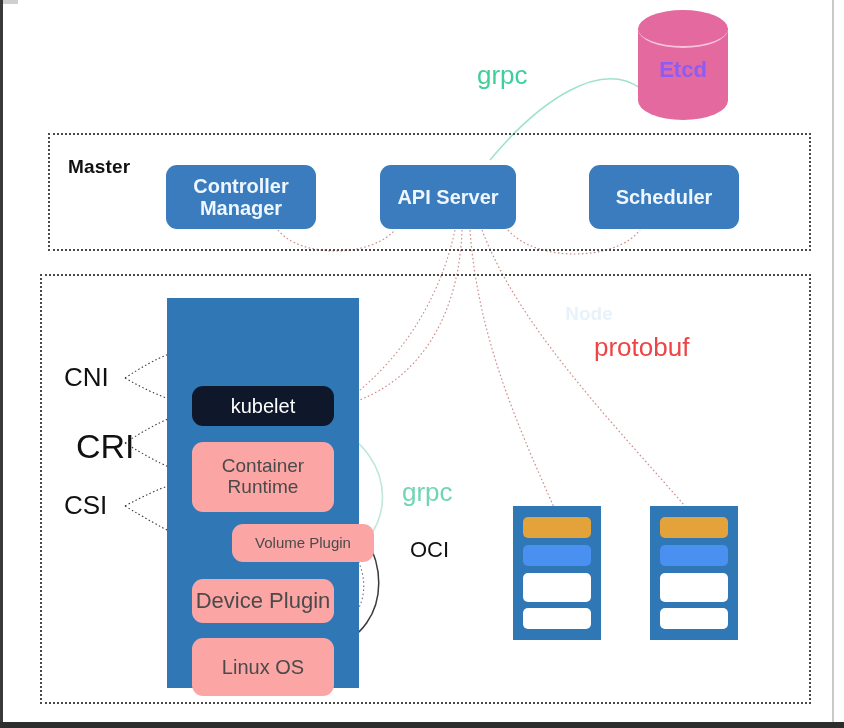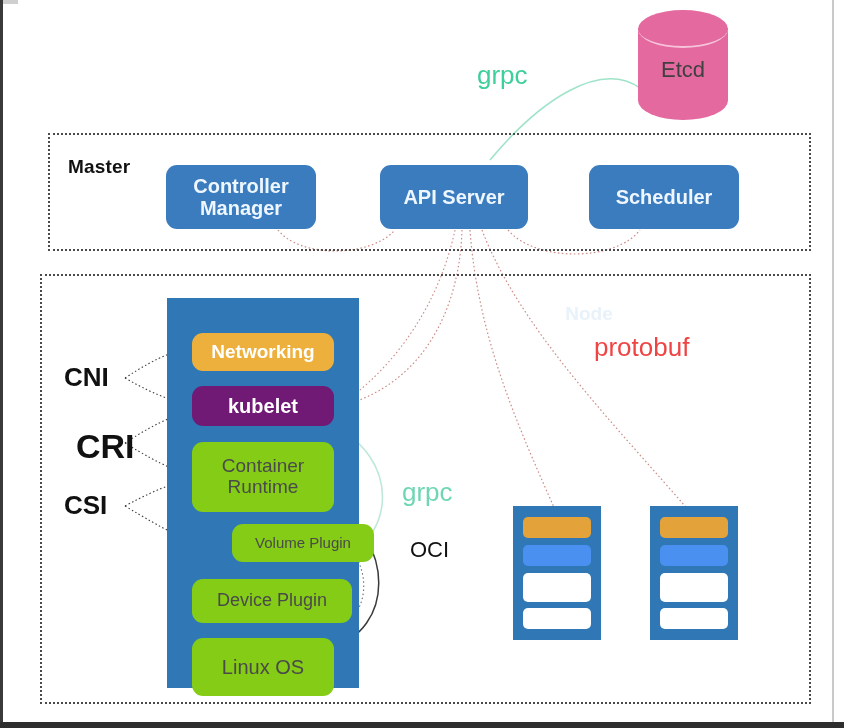--- a/index.html
+++ b/index.html
@@ -70,22 +70,22 @@
     border-radius: 0 0 46px 46px / 0 0 20px 20px;
   }
   .cyl-top {
     position: absolute;
     background: #e4699f;
     border-radius: 50%;
     border-bottom: 2px solid #f6c3da;
   }
   .cyl-label {
     position: absolute;
-    color: #404040;
-    font-weight: normal;
+    color: #8b5cf6;
+    font-weight: bold;
     text-align: center;
     width: 100%;
   }
 
   
   .node-box {
     position: absolute;
     background: #2f78b5;
   }
   .node-title {
@@ -99,28 +99,28 @@
     position: absolute;
     border-radius: 11px;
     display: flex;
     align-items: center;
     justify-content: center;
     text-align: center;
     line-height: 1.1;
     box-sizing: border-box;
   }
   .row-networking { background: #edb03c; color: #ffffff; font-weight: bold; }
-  .row-kubelet    { background: #701a75; color: #ffffff; font-weight: bold; }
-  .row-white      { background: #84cc16; color: #4a4a4a; font-weight: normal; }
+  .row-kubelet    { background: #0f172a; color: #ffffff; font-weight: normal; }
+  .row-white      { background: #fca5a5; color: #4a4a4a; font-weight: normal; }
 
   
   .iface-label {
     position: absolute;
     color: #111111;
-    font-weight: bold;
+    font-weight: normal;
   }
 
   
   .annot { position: absolute; font-weight: normal; }
 
   
   .pod {
     position: absolute;
     background: #2f78b5;
     box-sizing: border-box;
@@ -190,53 +190,50 @@
   <div class="dashed-box" style="left:48px; top:133px; width:763px; height:118px;"></div>
   <div class="section-title" style="left:68px; top:156px; font-size:19px;">Master</div>
 
   <div class="comp" style="left:166px; top:165px; width:150px; height:64px; font-size:20px;">
     <span>
       <span>Controller</span><br>
       <span>Manager</span>
     </span>
   </div>
 
-  <div class="comp" style="left:380px; top:165px; width:148px; height:64px; font-size:20px;">
+  <div class="comp" style="left:380px; top:165px; width:136px; height:64px; font-size:20px;">
     <span>API Server</span>
   </div>
 
   <div class="comp" style="left:589px; top:165px; width:150px; height:64px; font-size:20px;">
     <span>Scheduler</span>
   </div>
 
   <div class="dashed-box" style="left:40px; top:274px; width:771px; height:430px;"></div>
 
   <div class="node-box" style="left:167px; top:298px; width:192px; height:390px;"></div>
   <div class="node-title" style="left:167px; top:303px; font-size:19px;">Node</div>
 
-  <div class="node-row row-networking" style="left:192px; top:333px; width:142px; height:38px; font-size:19px;">
-    <span>Networking</span>
-  </div>
 
   <div class="node-row row-kubelet" style="left:192px; top:386px; width:142px; height:40px; font-size:20px;">
     <span>kubelet</span>
   </div>
 
   <div class="node-row row-white" style="left:192px; top:442px; width:142px; height:70px; font-size:19px;">
     <span>
       <span>Container</span><br>
       <span>Runtime</span>
     </span>
   </div>
 
   <div class="node-row row-white" style="left:192px; top:524px; width:142px; height:38px; font-size:15px;margin-left:40px;">
     <span>Volume Plugin</span>
   </div>
 
-  <div class="node-row row-white" style="left:192px; top:579px; width:160px; height:44px; font-size:18px;">
+  <div class="node-row row-white" style="left:192px; top:579px; width:142px; height:44px; font-size:22px;">
     <span>Device Plugin</span>
   </div>
 
   <div class="node-row row-white" style="left:192px; top:638px; width:142px; height:58px; font-size:20px;">
     <span>Linux OS</span>
   </div>
 
   <div class="iface-label" style="left:64px; top:362px; font-size:26px;">CNI</div>
   <div class="iface-label" style="left:76px; top:427px; font-size:34px;">CRI</div>
   <div class="iface-label" style="left:64px; top:490px; font-size:26px;">CSI</div>

